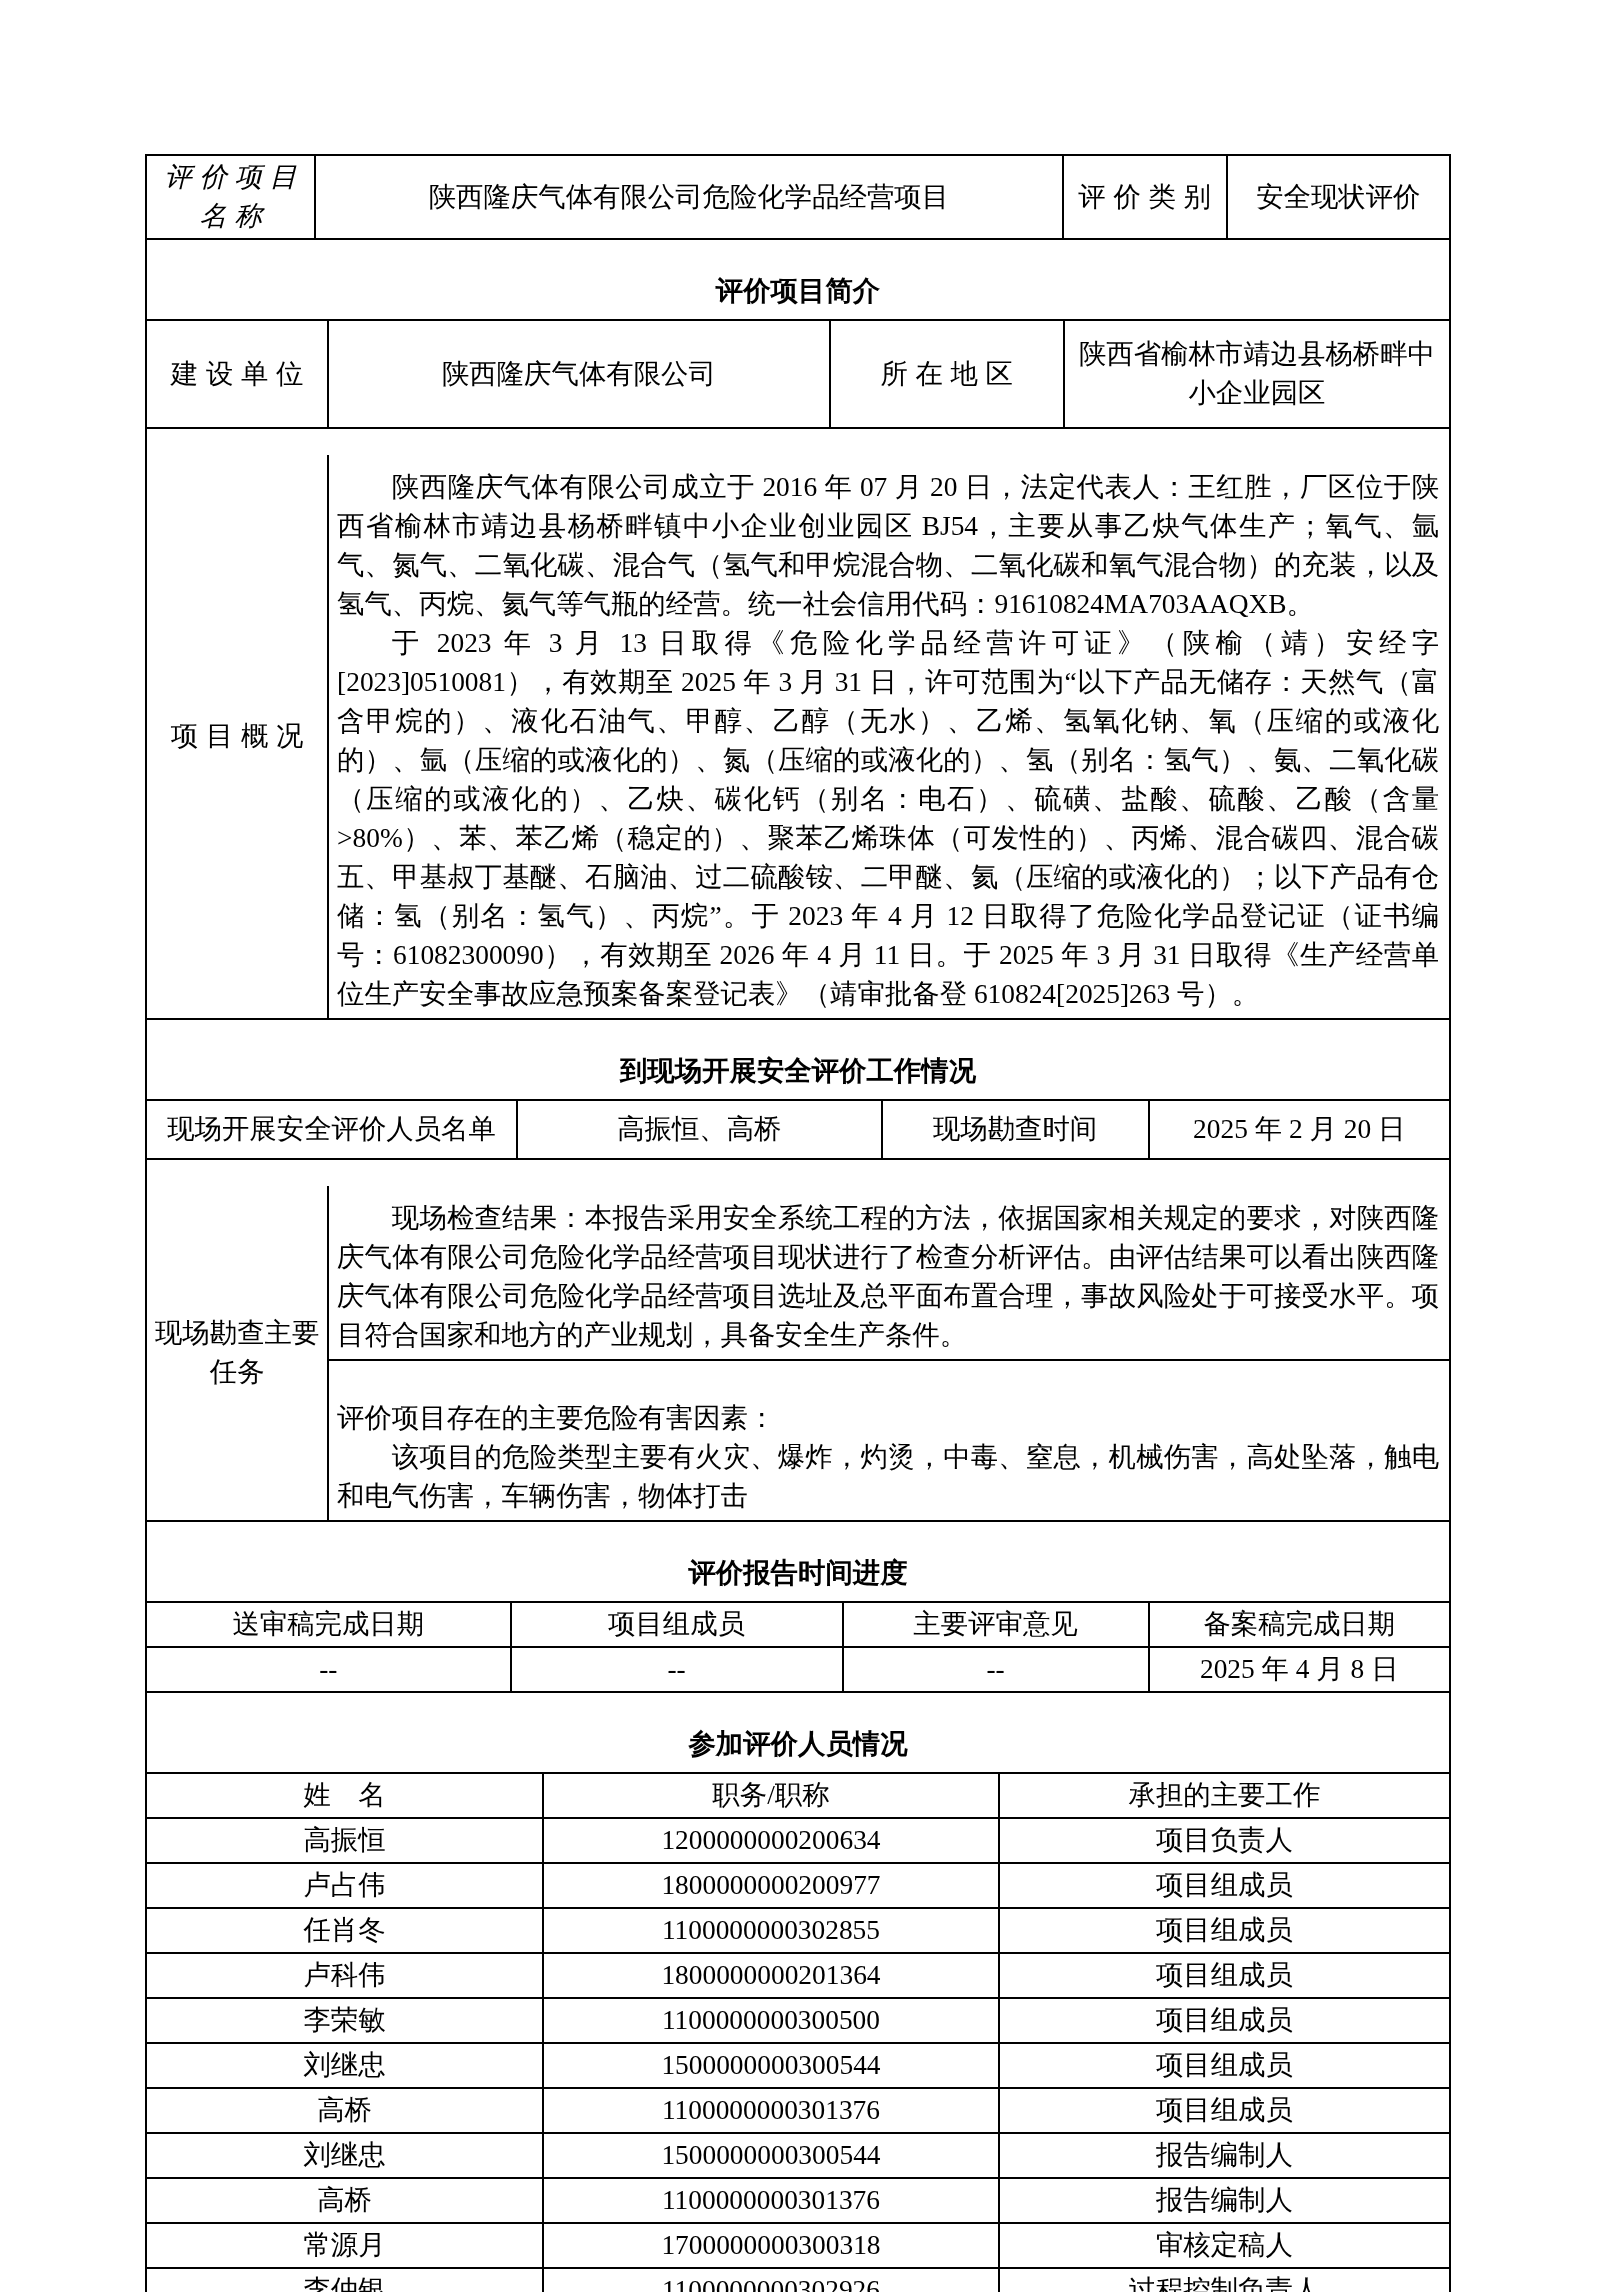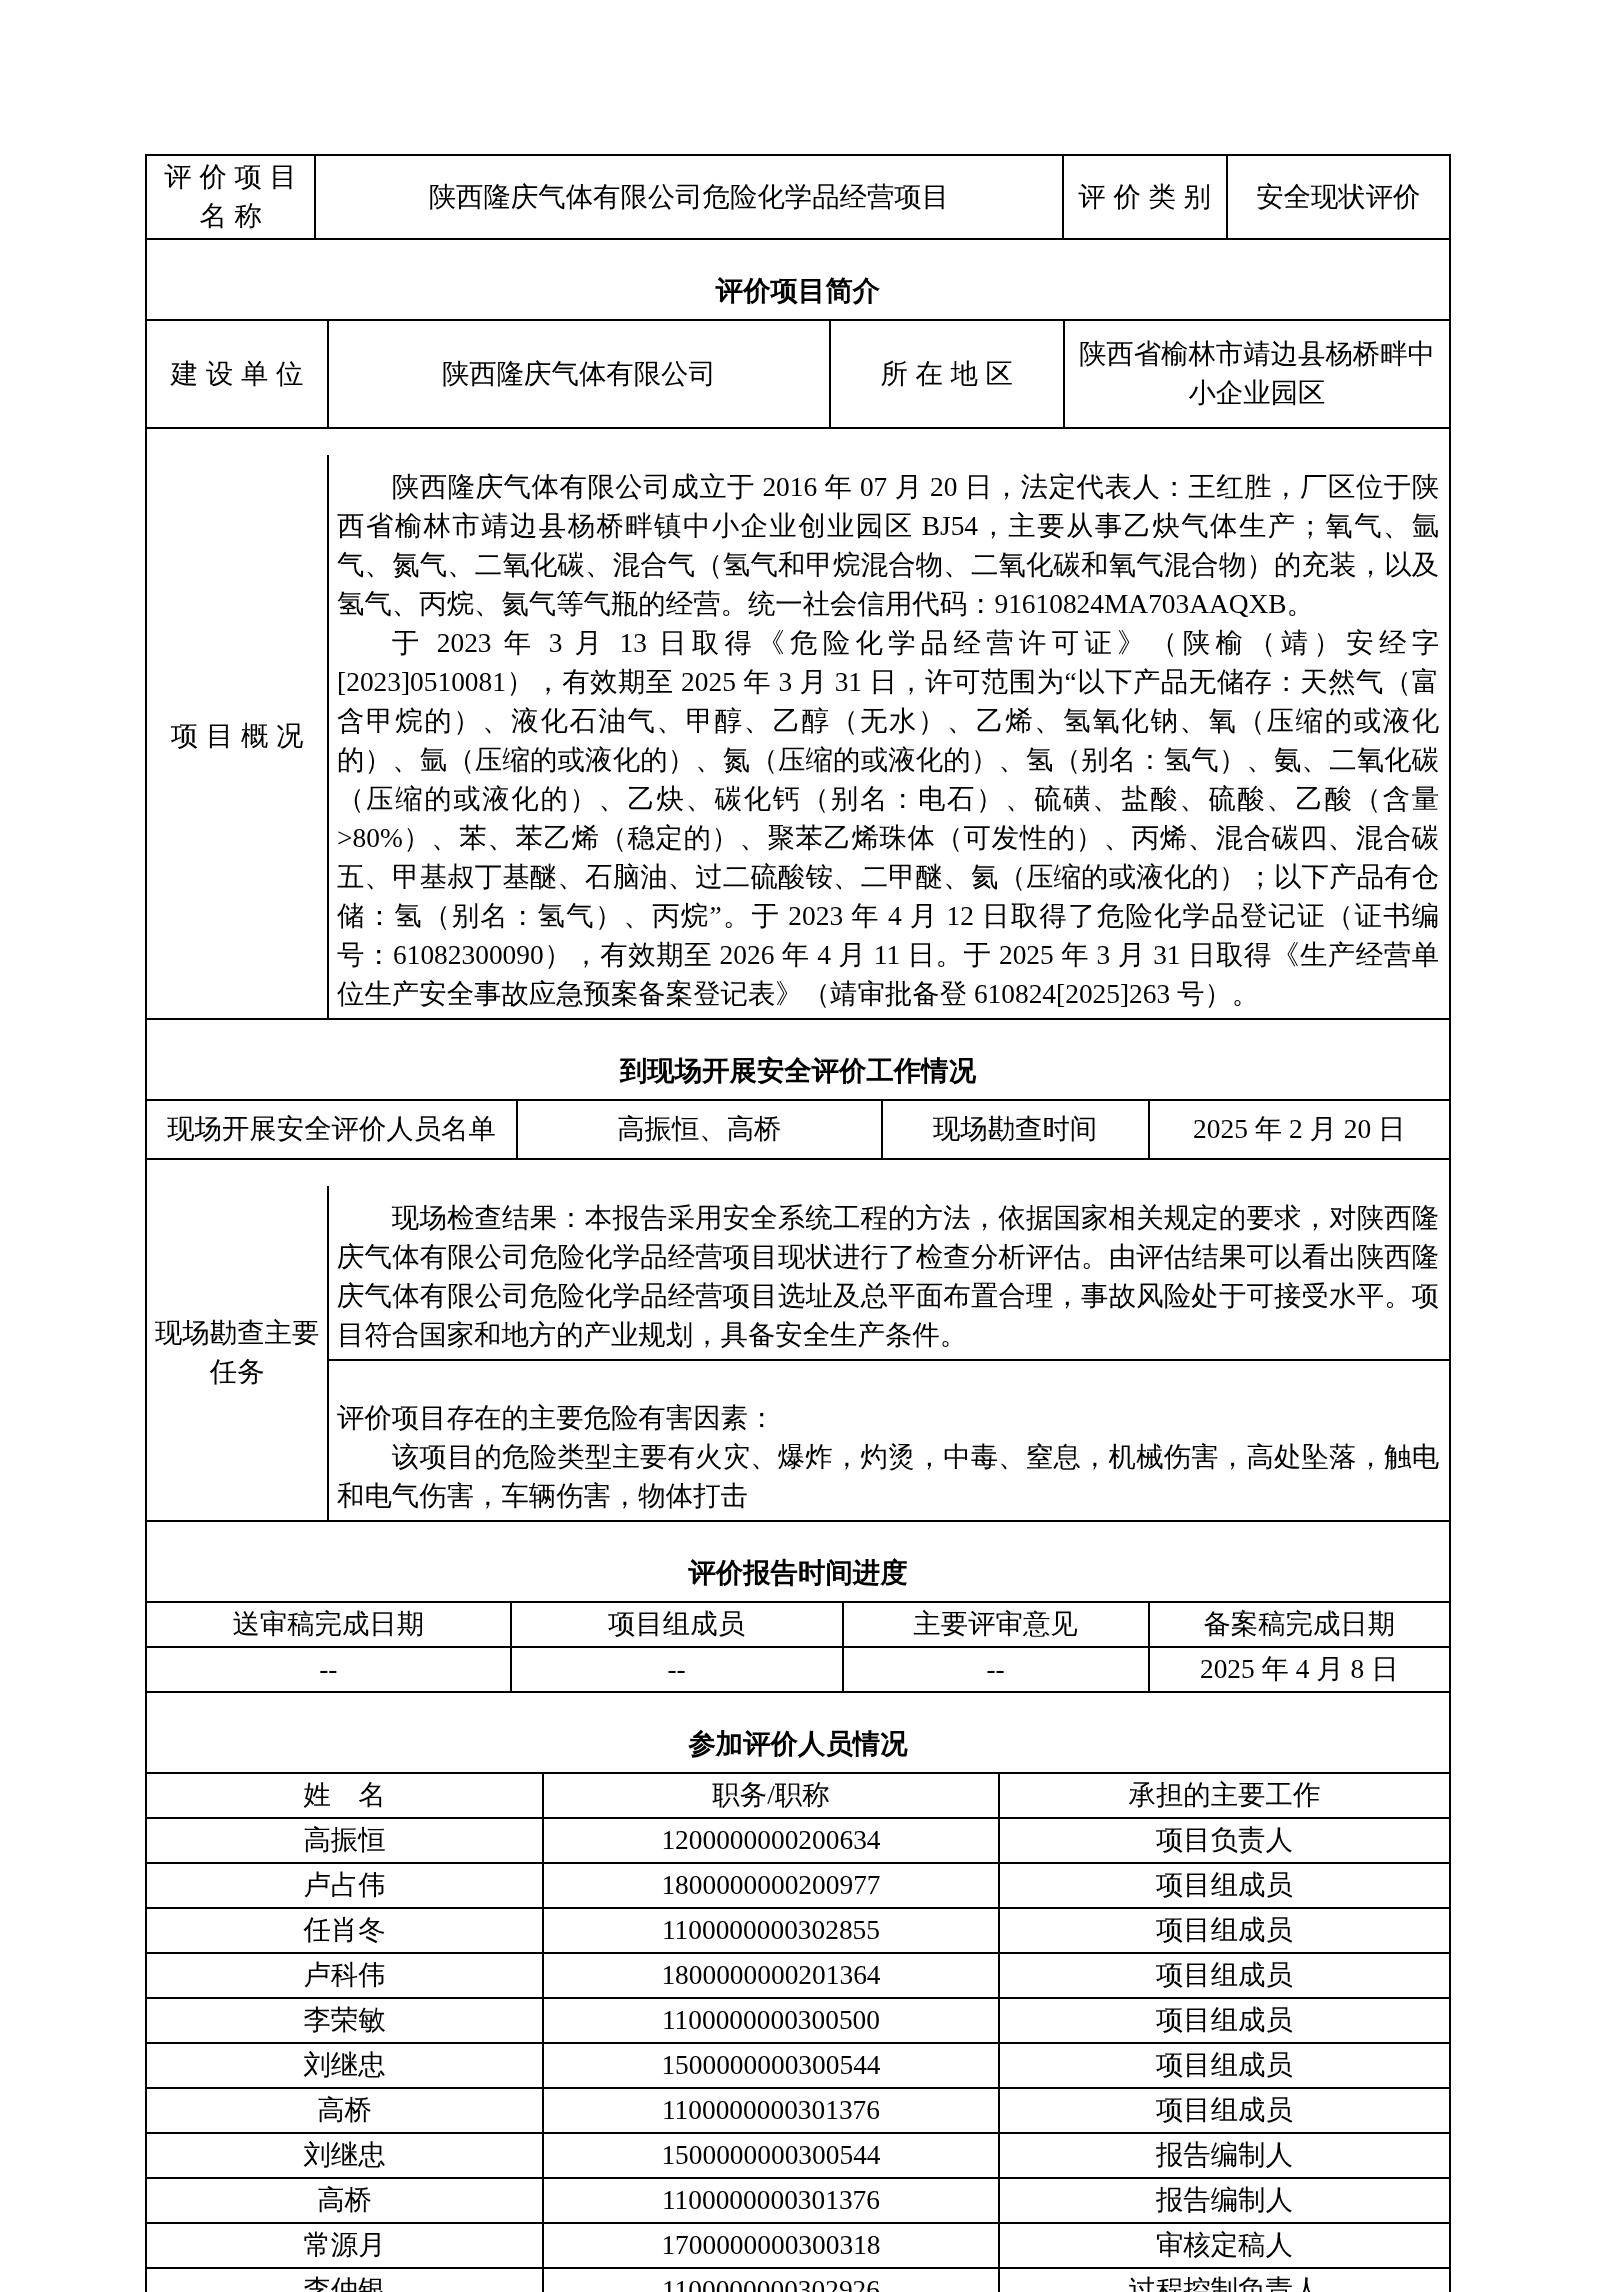--- a/index.html
+++ b/index.html
@@ -42,21 +42,21 @@
   .stack{display:flex;flex-direction:column;flex:1;}
   .substack{border-bottom:2.9px solid #000;}
   .substack:last-child{border-bottom:none;}
   .h46{min-height:45px;}
   .h58{min-height:57px;}
   .h108{min-height:106px;}
   .h44{min-height:43px;}
   .h43{min-height:42px;}
   .tasklabel{max-width:176px;margin:0 auto;}
   
-  .a1{width:13%;} .a2{width:57.4%;} .a3{width:12.6%;}
+  .a1{width:13%;font-style:italic;} .a2{width:57.4%;} .a3{width:12.6%;}
   .c1{width:14%;} .c2{width:38.5%;} .c3{width:18%;}
   .d1{width:14%;margin-top:26px;}
   .f1{width:28.5%;} .f2{width:28%;} .f3{width:20.5%;}
   .i1{width:28%;} .i2{width:25.5%;} .i3{width:23.5%;}
   .p1{width:30.5%;} .p2{width:35%;}
 </style>
 </head>
 <body>
 
 <div class="sheet">

